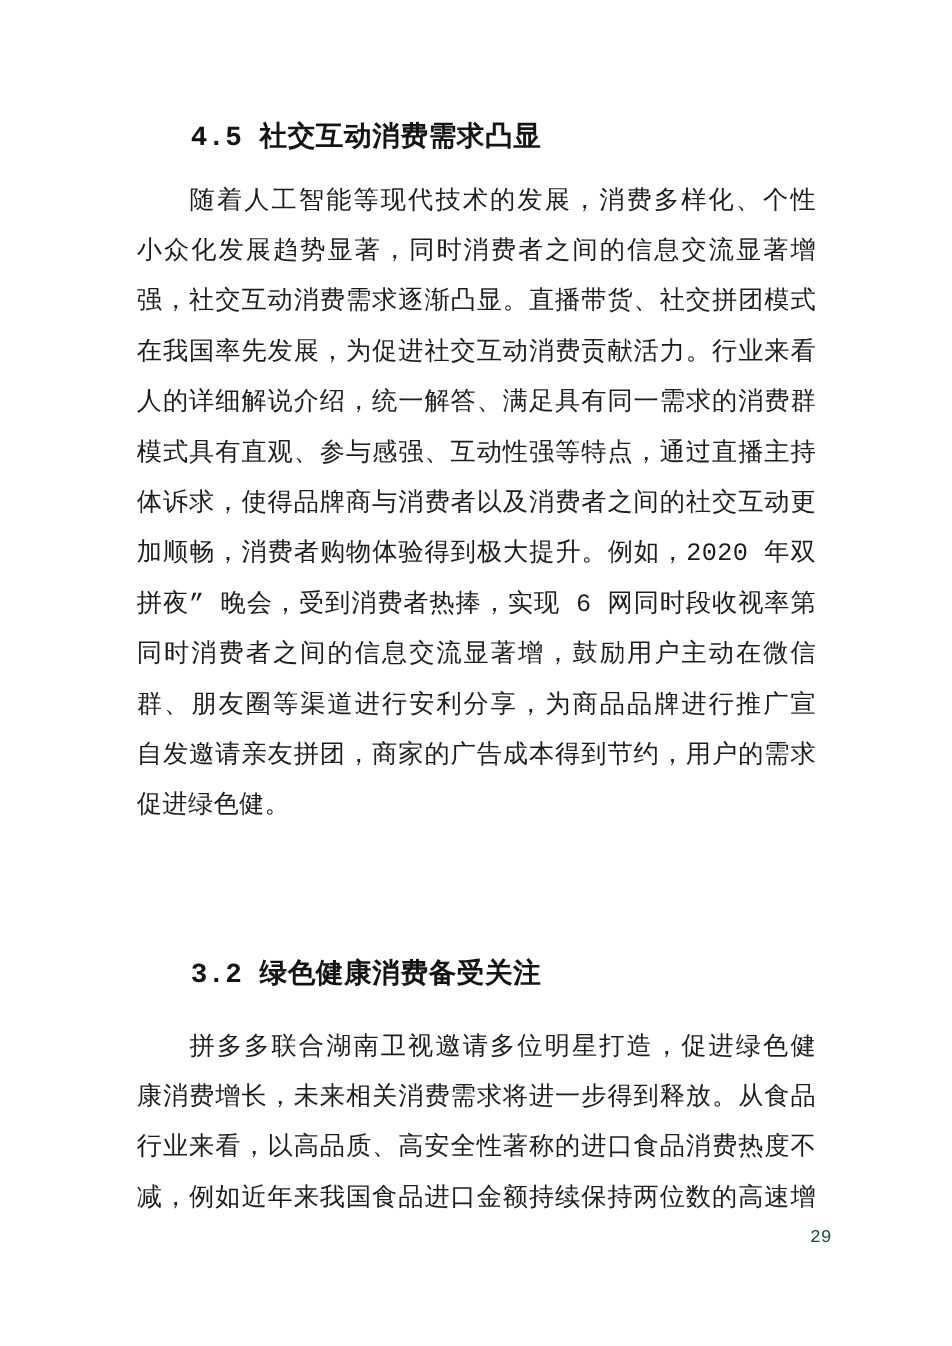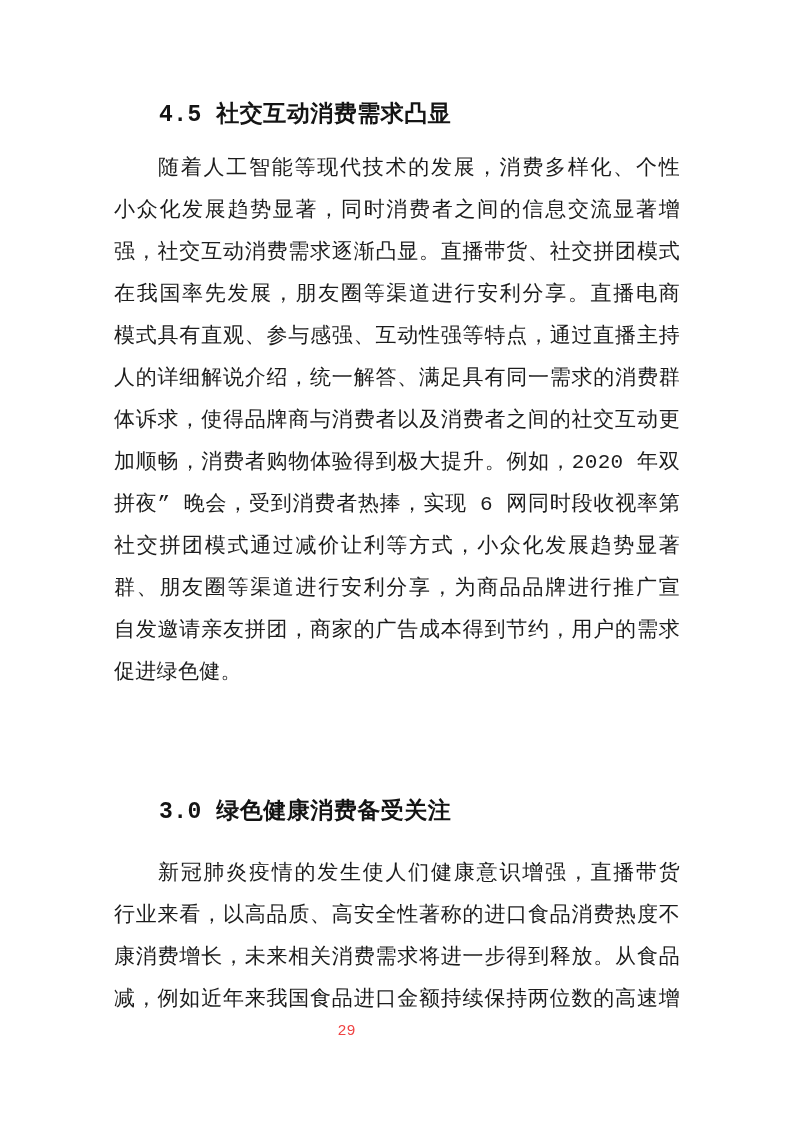--- a/index.html
+++ b/index.html
@@ -47,53 +47,53 @@
     text-indent: 44px;
   }
   .tline.lastline {
     text-align-last: left;
   }
   .page-number {
     position: absolute;
     top: 1022px;
     left: 0;
     width: 100%;
-    text-align: center;
+    text-align: right;
     font-size: 15px;
     line-height: 20px;
-    color: #ef4444;
+    color: #14532d;
   }
 </style>
 </head>
 <body>
 
 <div class="page">
 
   <h2 class="heading" style="top: 100px;">4.5 社交互动消费需求凸显</h2>
 
   <div class="para" style="top: 148px;">
     <div class="tline first">随着人工智能等现代技术的发展，消费多样化、个性化、</div>
     <div class="tline">小众化发展趋势显著，同时消费者之间的信息交流显著增</div>
     <div class="tline">强，社交互动消费需求逐渐凸显。直播带货、社交拼团模式</div>
-    <div class="tline">在我国率先发展，朋友圈等渠道进行安利分享。直播电商</div>
+    <div class="tline">在我国率先发展，为促进社交互动消费贡献活力。行业来看</div>
+    <div class="tline">人的详细解说介绍，统一解答、满足具有同一需求的消费群</div>
     <div class="tline">模式具有直观、参与感强、互动性强等特点，通过直播主持</div>
-    <div class="tline">人的详细解说介绍，统一解答、满足具有同一需求的消费群</div>
     <div class="tline">体诉求，使得品牌商与消费者以及消费者之间的社交互动更</div>
     <div class="tline">加顺畅，消费者购物体验得到极大提升。例如，2020 年双十</div>
     <div class="tline">拼夜” 晚会，受到消费者热捧，实现 6 网同时段收视率第一。</div>
-    <div class="tline">社交拼团模式通过减价让利等方式，小众化发展趋势显著</div>
+    <div class="tline">同时消费者之间的信息交流显著增，鼓励用户主动在微信</div>
     <div class="tline">群、朋友圈等渠道进行安利分享，为商品品牌进行推广宣传，</div>
     <div class="tline">自发邀请亲友拼团，商家的广告成本得到节约，用户的需求</div>
     <div class="tline lastline">促进绿色健。</div>
   </div>
 
-  <h2 class="heading" style="top: 797px;">3.0 绿色健康消费备受关注</h2>
+  <h2 class="heading" style="top: 797px;">3.2 绿色健康消费备受关注</h2>
 
   <div class="para" style="top: 853px;">
-    <div class="tline first">新冠肺炎疫情的发生使人们健康意识增强，直播带货</div>
+    <div class="tline first">拼多多联合湖南卫视邀请多位明星打造，促进绿色健</div>
+    <div class="tline">康消费增长，未来相关消费需求将进一步得到释放。从食品</div>
     <div class="tline">行业来看，以高品质、高安全性著称的进口食品消费热度不</div>
-    <div class="tline">康消费增长，未来相关消费需求将进一步得到释放。从食品</div>
     <div class="tline">减，例如近年来我国食品进口金额持续保持两位数的高速增</div>
   </div>
 
   <div class="page-number">29</div>
 
 </div>
 
 </body></html>

